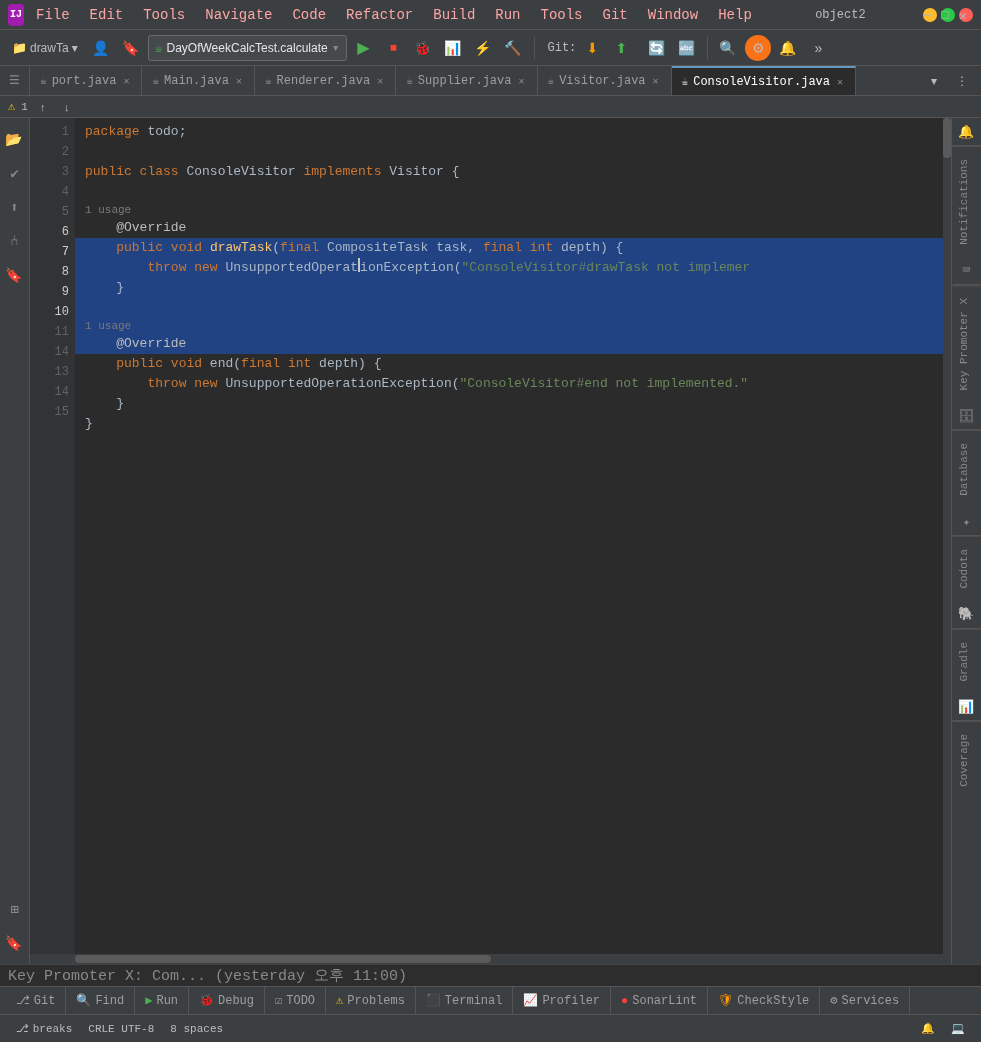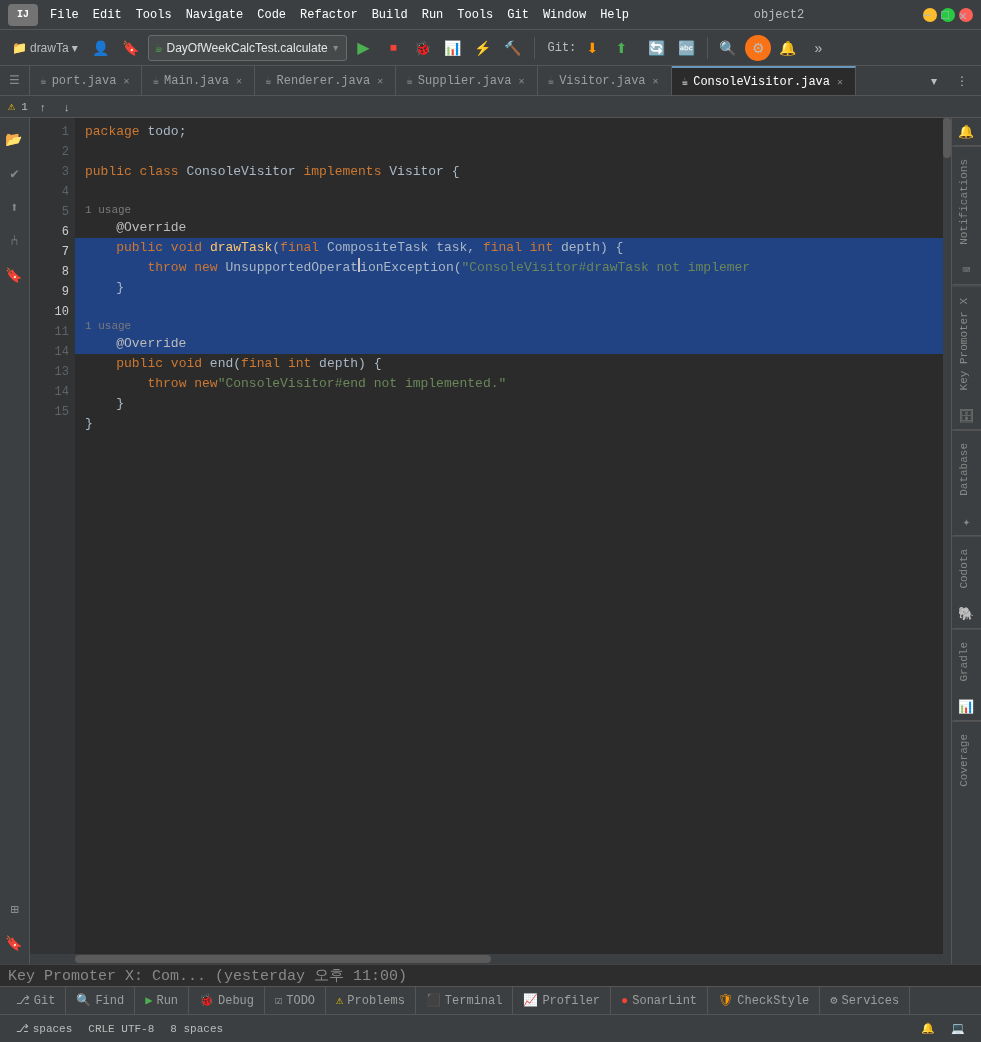--- a/index.html
+++ b/index.html
@@ -18,32 +18,32 @@
     .title-bar {
       display: flex;
       align-items: center;
       background: #3c3f41;
       height: 30px;
       padding: 0 8px;
       gap: 6px;
       border-bottom: 1px solid #555;
     }
     .title-bar-logo {
-      width: 30px;
+      width: 16px;
       height: 22px;
-      background: #737373;
+      background: #a21caf;
       border-radius: 4px;
       display: flex; align-items: center; justify-content: center;
       font-size: 10px; color: #fff; font-weight: bold;
     }
     .title-bar-menu {
       display: flex;
-      gap: 2px;
-      font-size: 12px;
-      color: #ffffff;
+      gap: 8px;
+      font-size: 14px;
+      color: #fca5a5;
     }
     .title-bar-menu span {
       padding: 2px 6px;
       cursor: pointer;
     }
     .title-bar-title {
       flex: 1;
       text-align: center;
       font-size: 12px;
       color: #bbb;
@@ -586,21 +586,21 @@
           <div class="code-line selected-line">
             <span class="annotation">    @Override</span>
           </div>
         </div>
 
         <div class="code-line">
           <span>    </span><span class="kw">public</span><span> </span><span class="kw">void</span><span> end(</span><span class="kw">final</span><span> </span><span class="kw">int</span><span> depth) {</span>
         </div>
 
         <div class="code-line">
-          <span>        </span><span class="kw">throw</span><span> </span><span class="kw">new</span><span class="str">"ConsoleVisitor#end not implemented."</span>
+          <span>        </span><span class="kw">throw</span><span> </span><span class="kw">new</span><span> UnsupportedOperationException(</span><span class="str">"ConsoleVisitor#end not implemented."</span>
         </div>
 
         <div class="code-line">
           <span>    }</span>
         </div>
 
         <div class="code-line">
           <span>}</span>
         </div>
 
@@ -684,21 +684,21 @@
   </div>
   <div class="bottom-tab">
     <span class="bt-icon">⚙</span>
     <span>Services</span>
   </div>
 </div>
 
 <div class="status-bar">
   <div class="status-item">
     <span>⎇</span>
-    <span>spaces</span>
+    <span>breaks</span>
   </div>
   <div class="status-item">
     <span>CRLE UTF-8</span>
   </div>
   <div class="status-item">
     <span>8 spaces</span>
   </div>
   <div class="status-item" style="margin-left:auto;">
     <span>🔔</span>
   </div>

